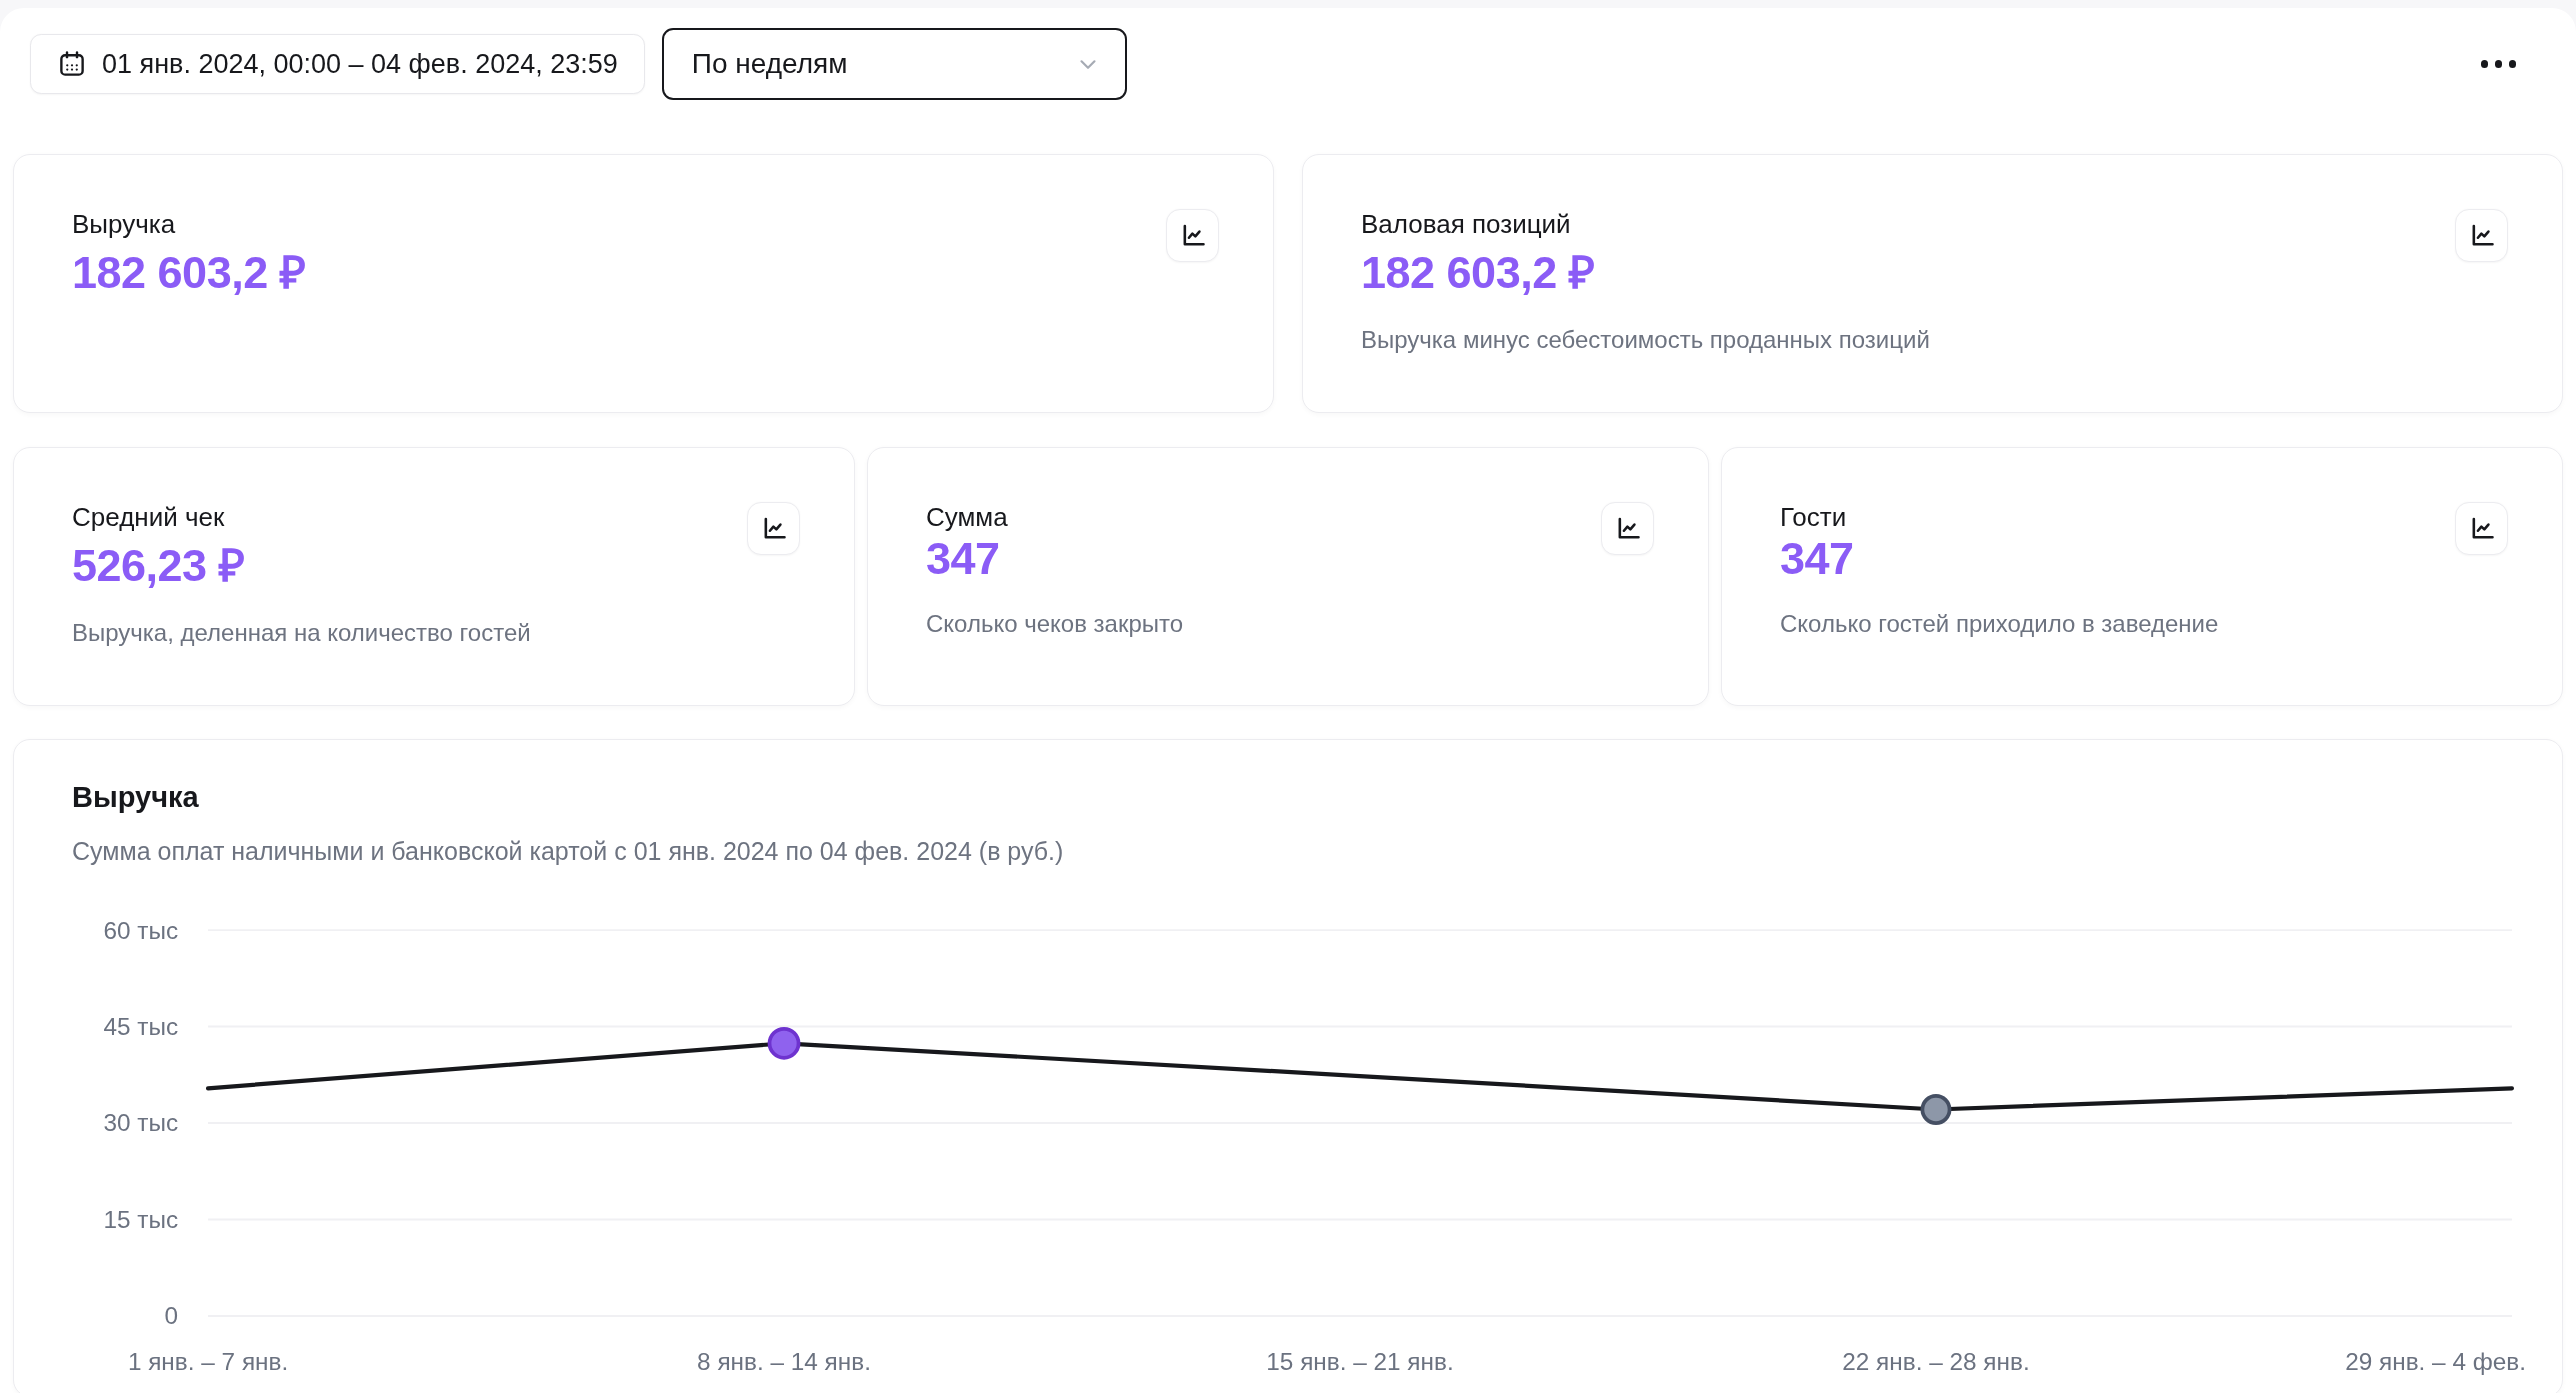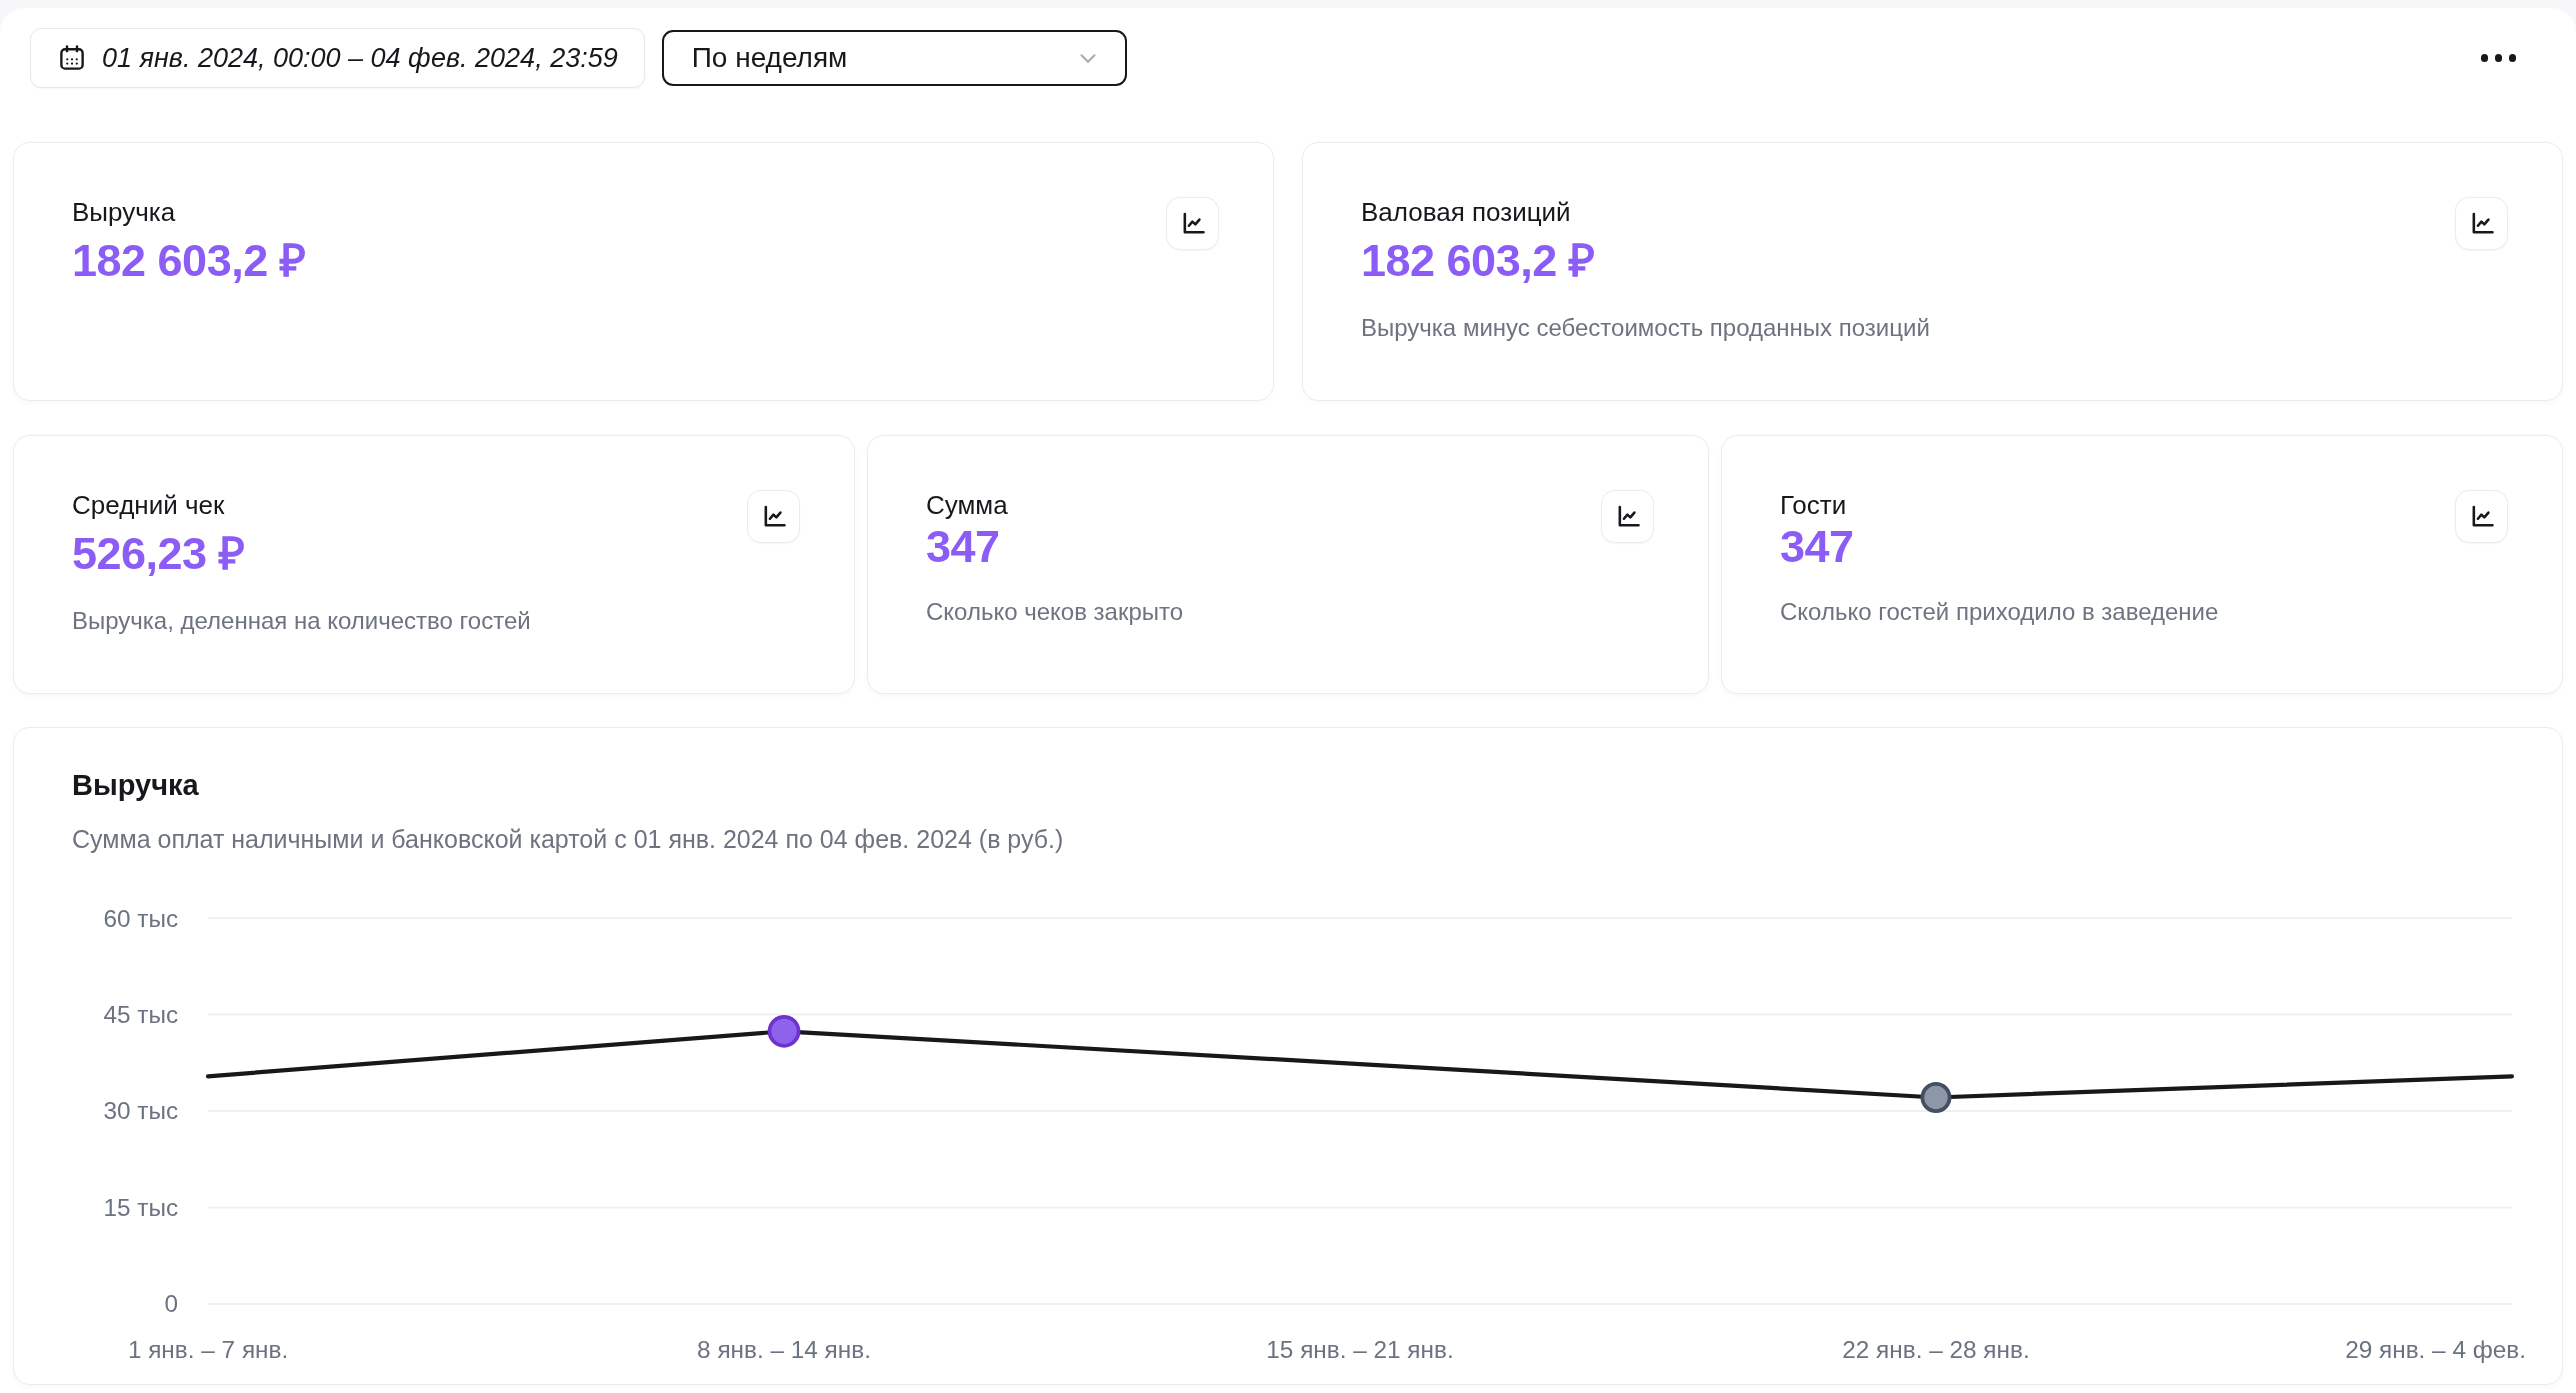--- a/index.html
+++ b/index.html
@@ -21,25 +21,25 @@
   .topbar {
     display: flex; align-items: center;
     padding: 20.6px 54px 0 30px;
   }
   .date-btn {
     display: flex; align-items: center; gap: 15px;
     height: 60px; padding: 0 26px;
     background: #fff;
     border: 1.4px solid #e8e8ec; border-radius: 11.2px;
     box-shadow: 0 0.9px 1.9px rgba(0,0,0,0.04);
-    font-size: 27px; color: #17181c; cursor: pointer; font-style: italic;
+    font-size: 27px; color: #17181c; cursor: pointer;
   }
   .interval-select {
     display: flex; align-items: center; justify-content: space-between;
-    width: 465px; height: 56px; margin-left: 17px; padding: 0 24px 0 28px;
+    width: 465px; height: 72px; margin-left: 17px; padding: 0 24px 0 28px;
     background: #fff;
     border: 2.3px solid #17181c; border-radius: 11.2px;
     font-size: 28px; color: #17181c; cursor: pointer;
   }
   .more-btn {
     margin-left: auto;
     display: flex; align-items: center; gap: 6.6px;
     padding: 13px 5.6px; cursor: pointer; background: none; border: none;
   }
   .more-btn i { width: 7.5px; height: 7.5px; border-radius: 50%; background: #17181c; display: block; }

